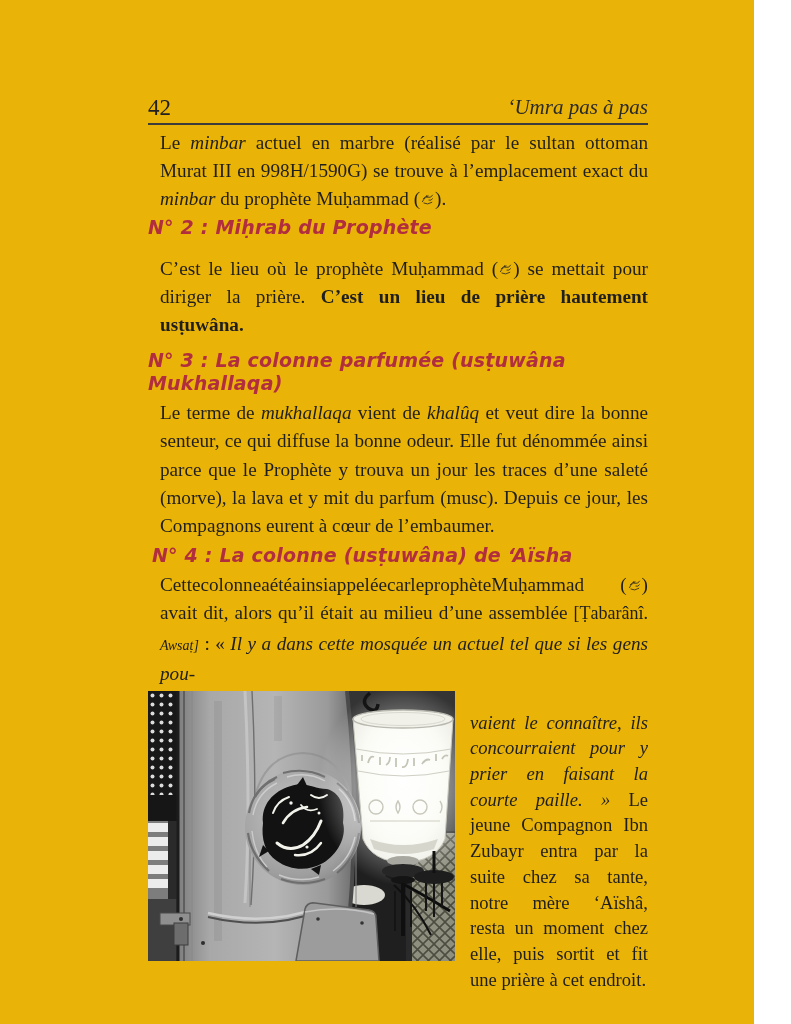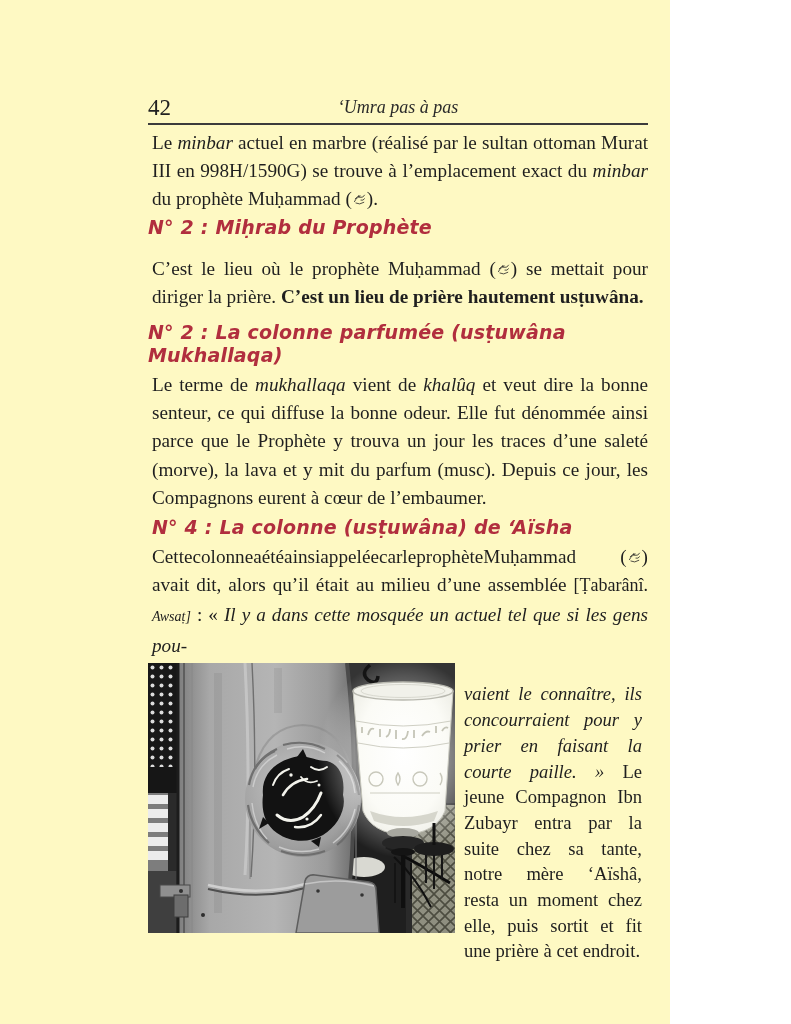--- a/index.html
+++ b/index.html
@@ -1,56 +1,56 @@
 <!DOCTYPE html>
 <html><head>
 <meta charset="utf-8">
 <style>
   html,body { margin:0; padding:0; background:#ffffff; }
   .page {
-    position:relative; width:670px; height:1024px; background:#fef9c3;
+    position:relative; width:754px; height:1024px; background:#eab308;
     font-family:"Liberation Serif","DejaVu Serif",serif; color:#212121;
     overflow:hidden;
   }
   .content { position:absolute; left:148px; top:0; width:500px; }
 
   .pageheader { position:relative; padding-top:94px; height:27px; }
   .pnum { font-size:23px; line-height:27px; }
   .rtitle {
-    position:absolute; left:0; right:0; bottom:0; text-align:center;
-    font-style:italic; font-size:18px; line-height:27px; color:#2a2a2a;
+    position:absolute; left:0; right:0; bottom:0; text-align:right;
+    font-style:italic; font-size:21px; line-height:27px; color:#2a2a2a;
   }
   .rule { border:0; border-top:2px solid #3c3c3c; margin:2px 0 0 0; }
 
   .heading {
     font-family:"DejaVu Sans","Liberation Sans",sans-serif;
     font-weight:bold; font-style:italic; color:#b12e3e;
     font-size:19px; line-height:23px; letter-spacing:0.2px;
   }
   .h1 { margin:22px 0 0 0; }
   .h2 { margin:2px 0 16px 0; }
   .h3 { margin:10px 0 0 0; }
   .h4 { margin:4px; }
 
   .body {
     font-size:19.2px; line-height:28.2px; text-align:justify;
-    text-align-last:left; margin:4px 0 0 4px; color:#1f1f1f;
+    text-align-last:left; margin:4px 0 0 12px; color:#1f1f1f;
   }
   .b { font-weight:bold; }
   .it { font-style:italic; }
   .ref { font-size:18px; }
   .ref-i { font-size:14px; font-style:italic; }
 
   .saw { white-space:nowrap; }
   .saw svg { vertical-align:-1px; }
 
   .photo-row { display:flex; margin-top:3px; }
   .photo { width:307px; height:270px; flex:none; display:block; }
   .side {
-    margin-left:9px; width:178px;
+    margin-left:15px; width:178px;
     font-size:18.6px; line-height:25.7px; text-align:justify;
     text-align-last:left; color:#1f1f1f;
   }
 </style>
 </head>
 <body>
 
 <div class="page">
   <div class="content">
 
@@ -74,21 +74,21 @@
     <p class="body"><span>C’est le lieu où le prophète Muḥammad </span><span class="saw"><span>(</span><svg width="15" height="13" viewBox="0 0 20 18">
             <g stroke="#222" fill="none" stroke-width="1.1" stroke-linecap="round">
               <path d="M3 12 q4 -8 8 -6 q4 1 6 -3"></path>
               <path d="M4 8 q3 -4 7 -4"></path>
               <path d="M5 14 q5 3 11 -1"></path>
               <path d="M12 10 q3 1 5 -2"></path>
             </g>
             <circle cx="9" cy="4" r="0.9" fill="#222"></circle>
           </svg><span>)</span></span><span> se mettait pour diriger la prière. </span><span class="b">C’est un lieu de prière hautement usṭuwâna.</span></p>
 
-    <div class="heading h3">N° 2 : La colonne parfumée (usṭuwâna Mukhallaqa)</div>
+    <div class="heading h3">N° 3 : La colonne parfumée (usṭuwâna Mukhallaqa)</div>
     <p class="body"><span>Le terme de </span><span class="it">mukhallaqa</span><span> vient de </span><span class="it">khalûq</span><span> et veut dire la bonne senteur, ce qui diffuse la bonne odeur. Elle fut dénommée ainsi parce que le Prophète y trouva un jour les traces d’une saleté (morve), la lava et y mit du parfum (musc). Depuis ce jour, les Compagnons eurent à cœur de l’embaumer.</span></p>
 
     <div class="heading h4">N° 4 : La colonne (usṭuwâna) de ‘Aïsha</div>
     <p class="body"><span>CettecolonneaétéainsiappeléecarleprophèteMuḥammad </span><span class="saw"><span>(</span><svg width="15" height="13" viewBox="0 0 20 18">
             <g stroke="#222" fill="none" stroke-width="1.1" stroke-linecap="round">
               <path d="M3 12 q4 -8 8 -6 q4 1 6 -3"></path>
               <path d="M4 8 q3 -4 7 -4"></path>
               <path d="M5 14 q5 3 11 -1"></path>
               <path d="M12 10 q3 1 5 -2"></path>
             </g>

